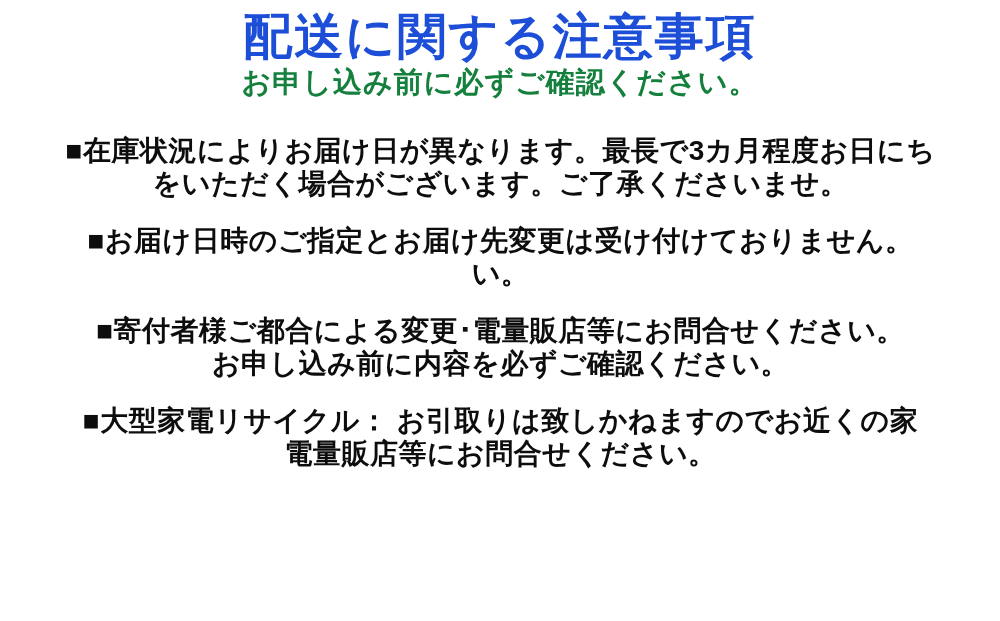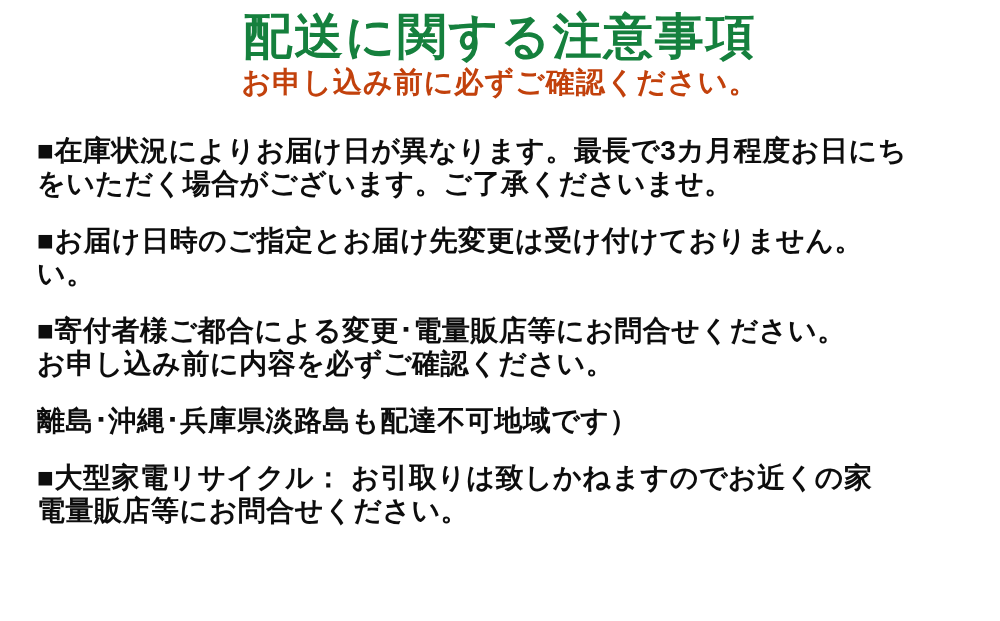--- a/index.html
+++ b/index.html
@@ -15,44 +15,45 @@
     overflow: hidden;
     font-family: "Liberation Sans", "DejaVu Sans", sans-serif;
     font-weight: bold;
     color: #0d0d0d;
   }
   .header {
     padding-top: 8px;
     text-align: center;
   }
   .title {
-    color: #15803d;
+    color: #1d4ed8;
     font-size: 49px;
     line-height: 56px;
     letter-spacing: 2px;
     font-weight: 800;
   }
   .subtitle {
-    color: #c2410c;
+    color: #15803d;
     font-size: 29px;
     line-height: 34px;
     letter-spacing: 1px;
     margin-top: 1px;
   }
   .notes {
     margin: 35px 36px 0 37px;
   }
   .note {
     font-size: 28px;
     line-height: 33px;
     letter-spacing: 0.5px;
     margin-bottom: 24px;
   }
   .note-line {
     white-space: nowrap;
+    text-align: center;
   }
 </style>
 </head>
 <body>
 
 <div class="page">
 
   <div class="header">
     <div class="title">配送に関する注意事項</div>
     <div class="subtitle">お申し込み前に必ずご確認ください。</div>
@@ -69,21 +70,20 @@
       <div class="note-line">■お届け日時のご指定とお届け先変更は受け付けておりません。</div>
       <div class="note-line">い。</div>
     </div>
 
     <div class="note">
       <div class="note-line">■寄付者様ご都合による変更･電量販店等にお問合せください。</div>
       <div class="note-line">お申し込み前に内容を必ずご確認ください。</div>
     </div>
 
     <div class="note">
-      <div class="note-line">離島･沖縄･兵庫県淡路島も配達不可地域です）</div>
     </div>
 
     <div class="note">
       <div class="note-line">■大型家電リサイクル： お引取りは致しかねますのでお近くの家</div>
       <div class="note-line">電量販店等にお問合せください。</div>
     </div>
 
   </div>
 </div>
 

